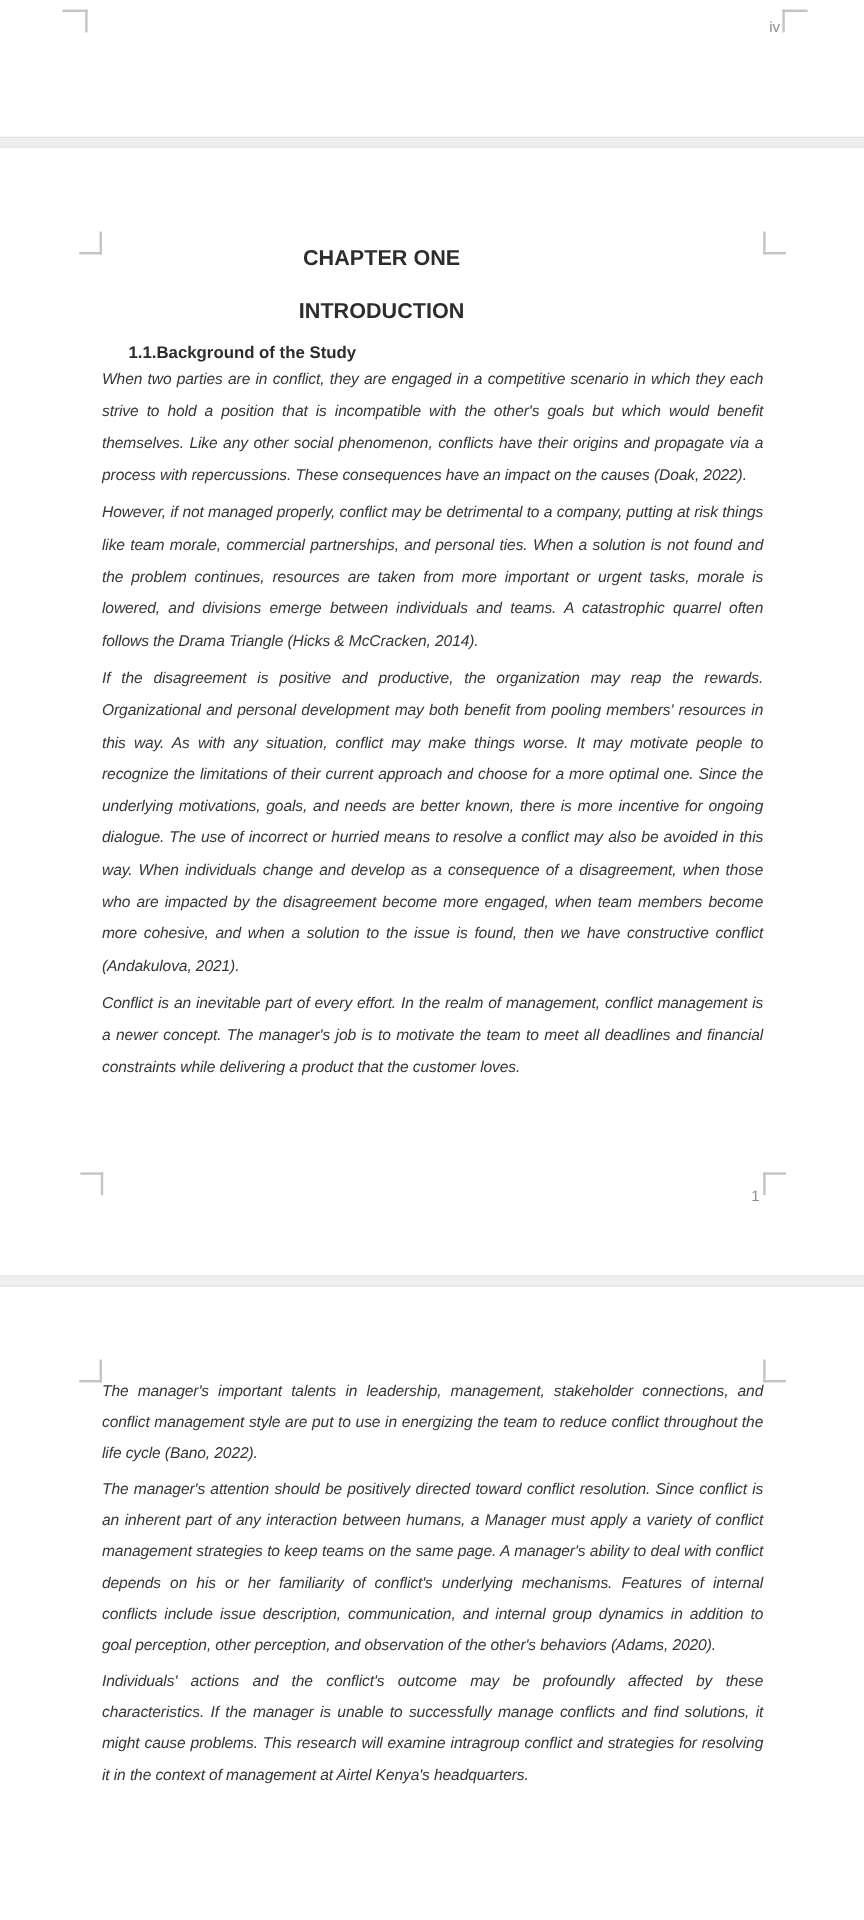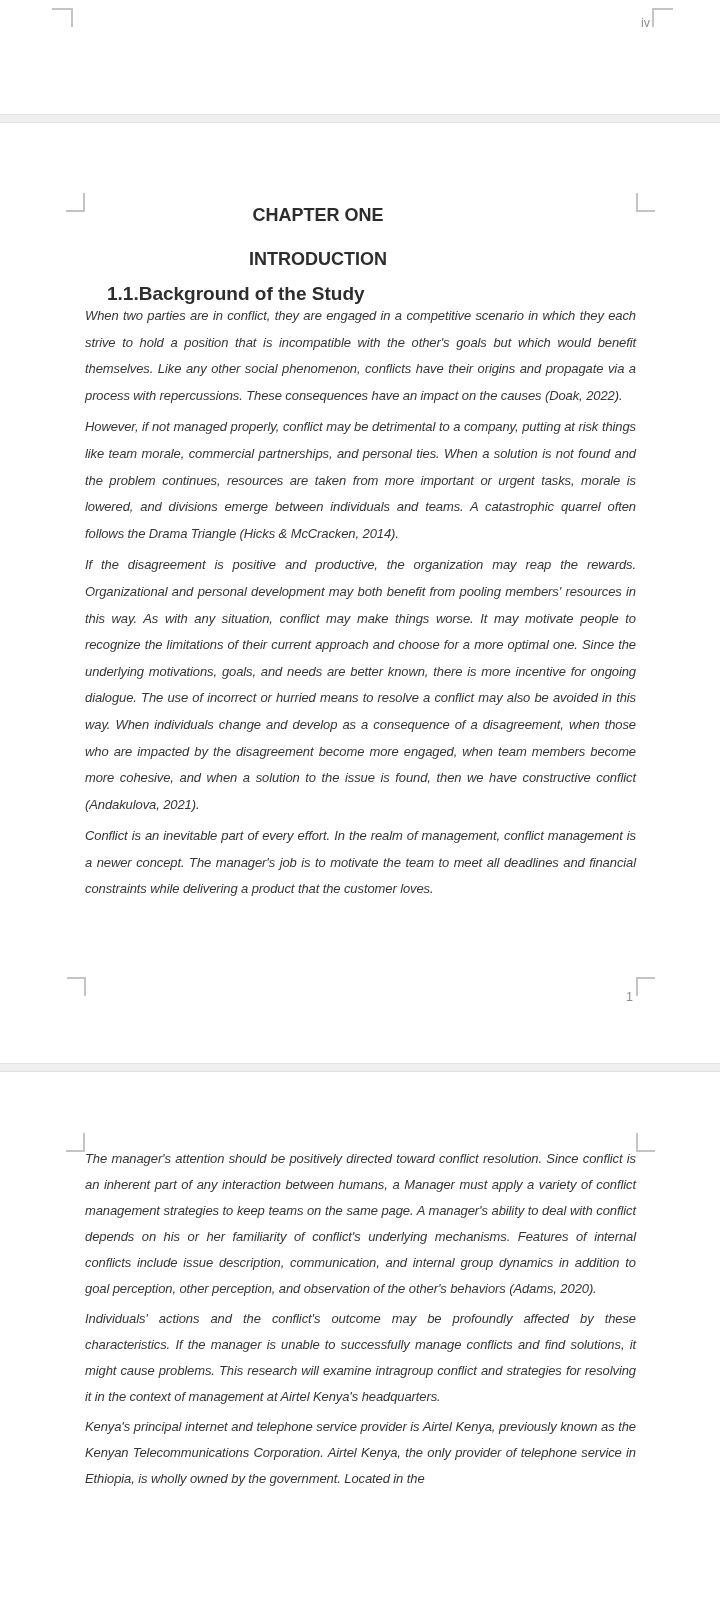--- a/index.html
+++ b/index.html
@@ -35,21 +35,21 @@
 
   .chapter-heading {
     position: absolute; left: 0; width: 620px; text-align: center;
     font-size: 18px; font-weight: bold; color: #2d2d2d; line-height: 24px; padding-left: 16px;
   }
   .ch-1 { top: 203px; }
   .ch-2 { top: 247px; }
 
   .section-heading-abs {
     position: absolute; left: 107px; top: 283px;
-    font-size: 19px; font-weight: bold; color: #2d2d2d; line-height: 21px;
+    font-size: 14px; font-weight: bold; color: #2d2d2d; line-height: 21px;
   }
 
   .text-col {
     position: absolute; left: 85px; width: 551px;
     font-size: 13px; line-height: 26.6px; color: #363636;
     text-align: justify; letter-spacing: -0.1px;
   }
   .col-p1 { top: 303px; }
   .col-p2 { top: 1146px; line-height: 26px; }
 
@@ -95,19 +95,19 @@
     <span class="page-number pn-1">1</span>
   </section>
 
   <div class="separator sep-2"></div>
 
   <section>
     <div class="mark tl" style="left:66px; top:1133px;"></div>
     <div class="mark tr" style="left:636px; top:1133px;"></div>
 
     <div class="text-col col-p2">
+      <p>The manager's important talents in leadership, management, stakeholder connections, and conflict management style are put to use in energizing the team to reduce conflict throughout the life cycle (Bano, 2022).</p>
       <p>The manager's attention should be positively directed toward conflict resolution. Since conflict is an inherent part of any interaction between humans, a Manager must apply a variety of conflict management strategies to keep teams on the same page. A manager's ability to deal with conflict depends on his or her familiarity of conflict's underlying mechanisms. Features of internal conflicts include issue description, communication, and internal group dynamics in addition to goal perception, other perception, and observation of the other's behaviors (Adams, 2020).</p>
       <p>Individuals' actions and the conflict's outcome may be profoundly affected by these characteristics. If the manager is unable to successfully manage conflicts and find solutions, it might cause problems. This research will examine intragroup conflict and strategies for resolving it in the context of management at Airtel Kenya's headquarters.</p>
-      <p>Kenya's principal internet and telephone service provider is Airtel Kenya, previously known as the Kenyan Telecommunications Corporation. Airtel Kenya, the only provider of telephone service in Ethiopia, is wholly owned by the government. Located in the</p>
     </div>
   </section>
 
 </div>
 
 </body></html>

